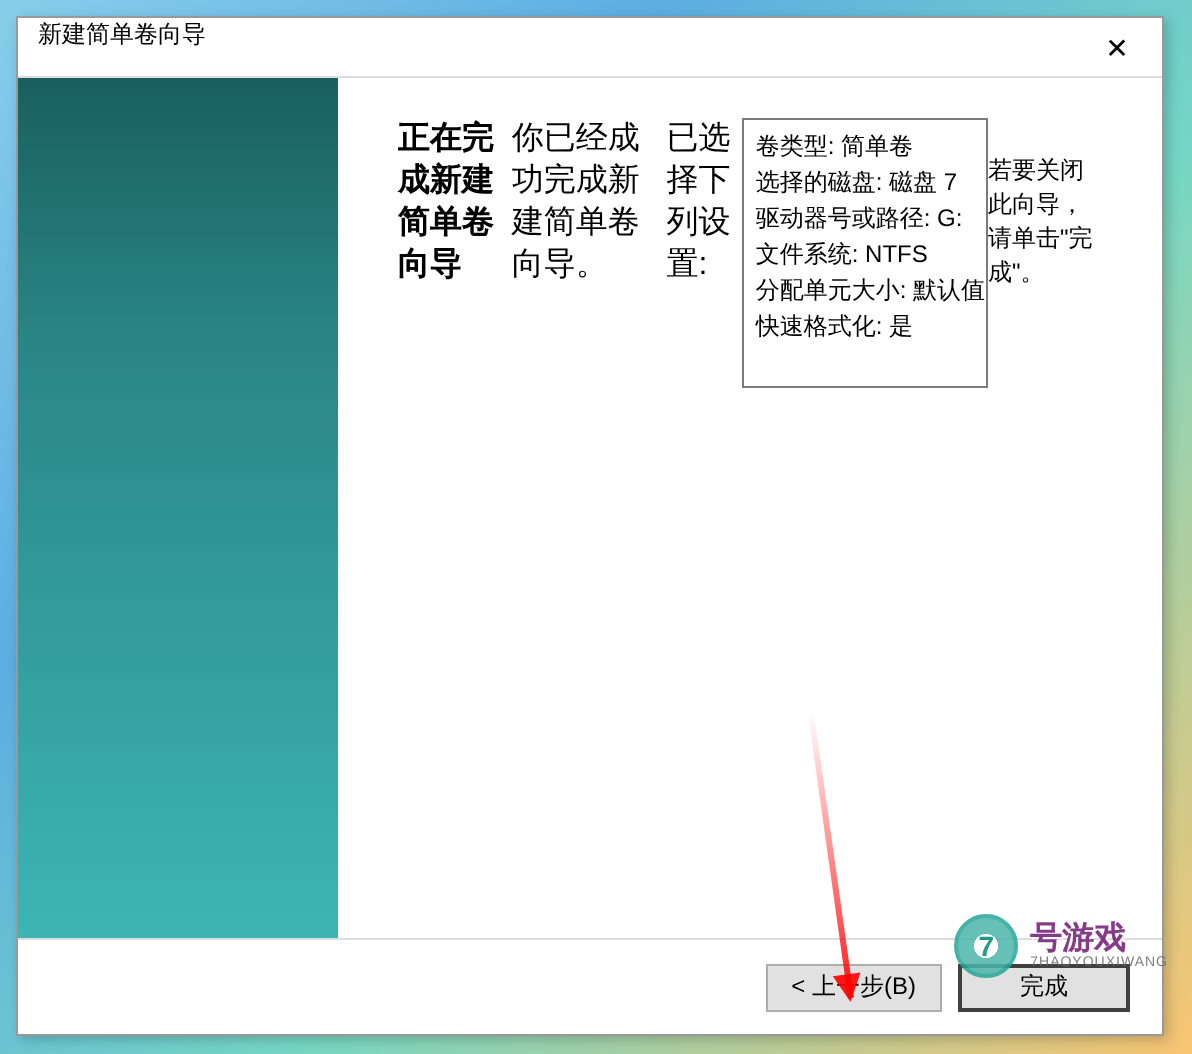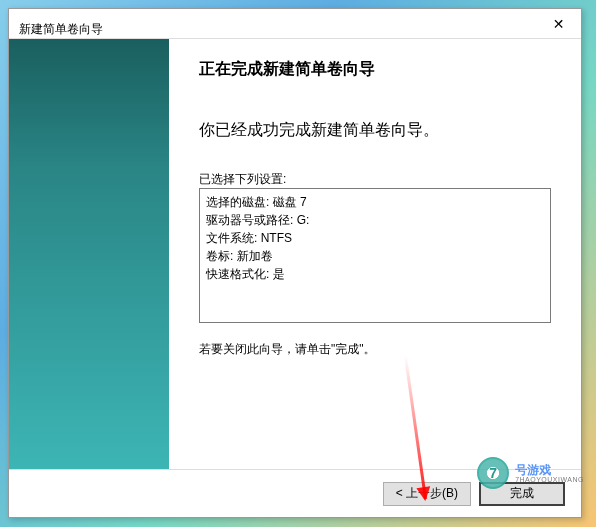--- a/index.html
+++ b/index.html
@@ -25,21 +25,21 @@
       height: 510px;
       background: #fff;
       border: 1px solid #999;
       box-shadow: 2px 2px 6px rgba(0,0,0,0.2);
       display: flex;
       flex-direction: column;
     }
     .titlebar {
       height: 30px;
       display: flex;
-      align-items: flex-end;
+      align-items: flex-start;
       justify-content: space-between;
       padding: 0 0 0 10px;
       border-bottom: 1px solid #ddd;
       background: #fff;
     }
     .close-btn {
       width: 45px;
       height: 29px;
       display: flex;
       align-items: center;
@@ -54,33 +54,34 @@
     .sidebar {
       width: 160px;
       background: linear-gradient(180deg, #1a5f5f 0%, #2a8585 30%, #3db5b5 100%);
       position: relative;
       overflow: hidden;
     }
     .main {
       flex: 1;
       padding: 20px 30px 10px 30px;
       display: flex;
-      flex-direction: column;
+      flex-direction: row;
+      justify-content: center;
     }
     .heading {
       font-size: 16px;
       font-weight: bold;
       margin-bottom: 40px;
     }
     .subtext {
       font-size: 16px;
       margin-bottom: 30px;
     }
     .settings-label {
-      font-size: 12px;
+      font-size: 16px;
       margin-bottom: 0;
     }
     .settings-box {
       width: 100%;
       height: 135px;
       border: 1px solid #7a7a7a;
       padding: 4px 6px;
       font-size: 12px;
       line-height: 1.5;
       overflow-y: auto;
@@ -159,23 +160,23 @@
       font-weight:bold;
       color:#00897b;
       font-size:14px;
     }
     .wm-text {
       display:flex;
       flex-direction:column;
       line-height:1;
     }
     .wm-main {
-      font-size: 12px;
+      font-size: 16px;
       font-weight: bold;
-      color: #3b82f6;
+      color: #701a75;
       text-shadow: 1px 1px 0 #fff;
     }
     .wm-sub {
       font-size: 7px;
       color: #666;
       letter-spacing: 0.5px;
     }
     ::-webkit-scrollbar { width: 16px; }
     ::-webkit-scrollbar-track { background: #f0f0f0; }
     ::-webkit-scrollbar-thumb { background: #c0c0c0; border: 1px solid #a0a0a0; }
@@ -194,24 +195,25 @@
     </div>
   </div>
 
   <div class="content">
     <div class="sidebar"></div>
     <div class="main">
       <div class="heading">正在完成新建简单卷向导</div>
       <div class="subtext">你已经成功完成新建简单卷向导。</div>
       <div class="settings-label">已选择下列设置:</div>
       <div class="settings-box">
+        <div>卷类型: 简单卷</div>
         <div>选择的磁盘: 磁盘 7</div>
         <div>驱动器号或路径: G:</div>
         <div>文件系统: NTFS</div>
-        <div>卷标: 新加卷</div>
+        <div>分配单元大小: 默认值</div>
         <div>快速格式化: 是</div>
       </div>
       <div class="close-hint">若要关闭此向导，请单击"完成"。</div>
     </div>
   </div>
 
   <div class="button-bar">
     <button class="btn">&lt; 上一步(B)</button>
     <button class="btn btn-primary">完成</button>
   </div>

